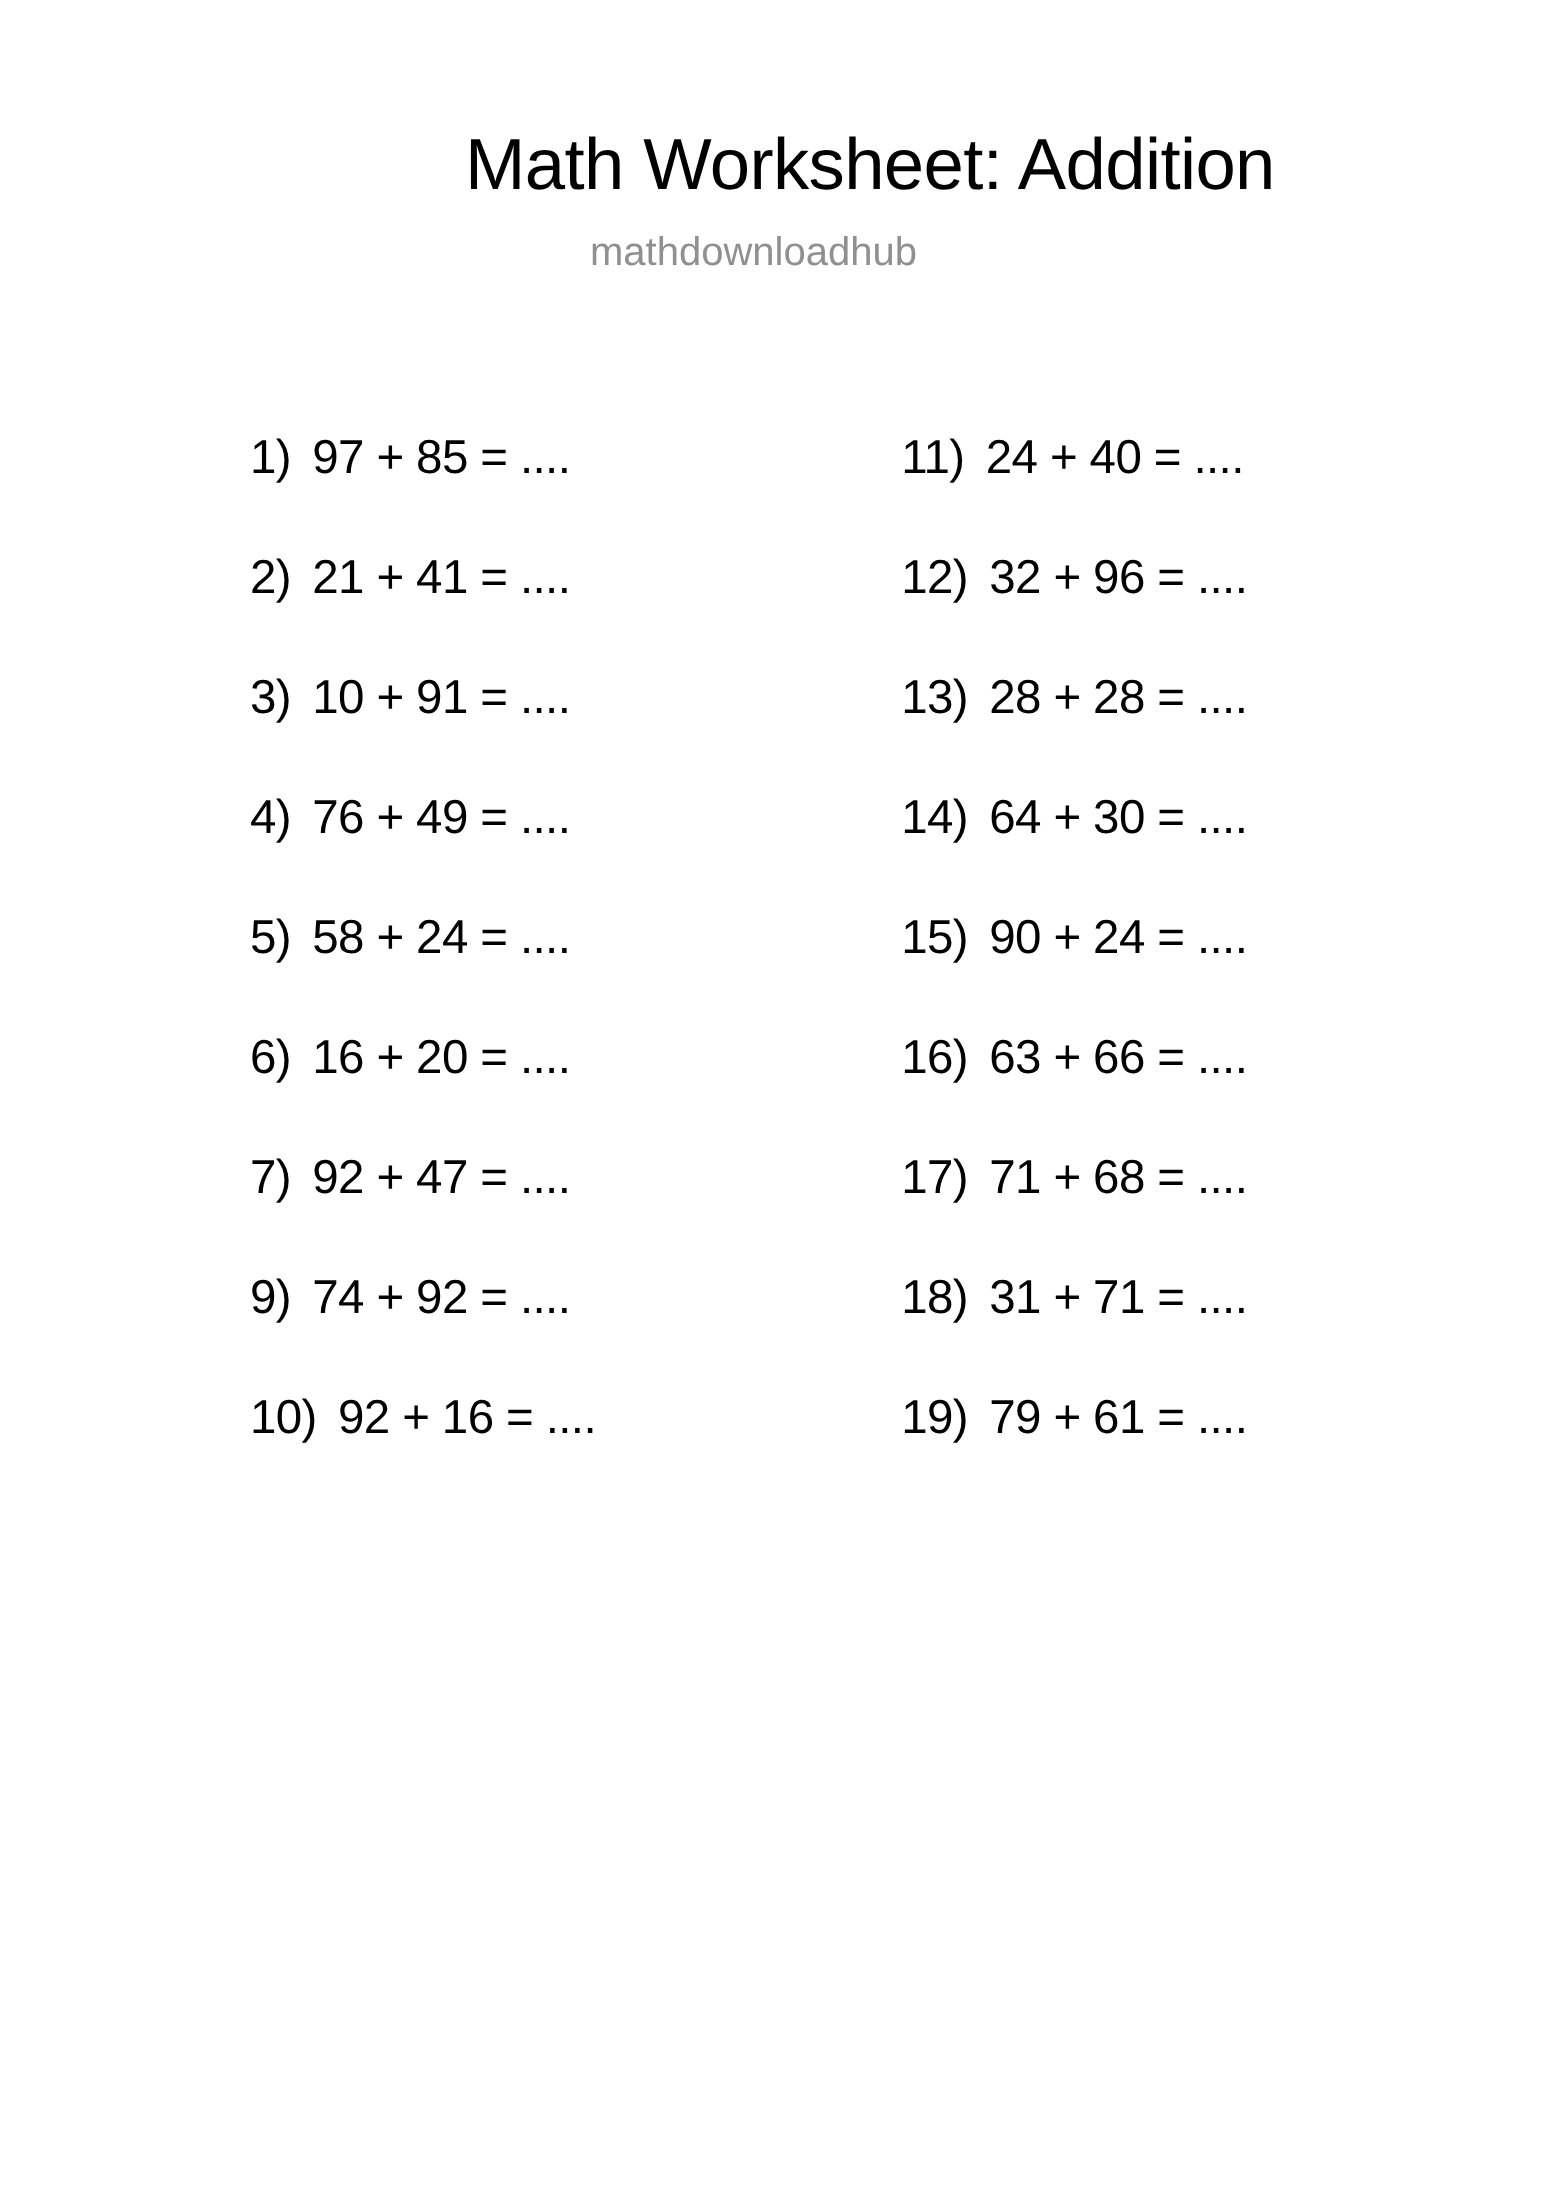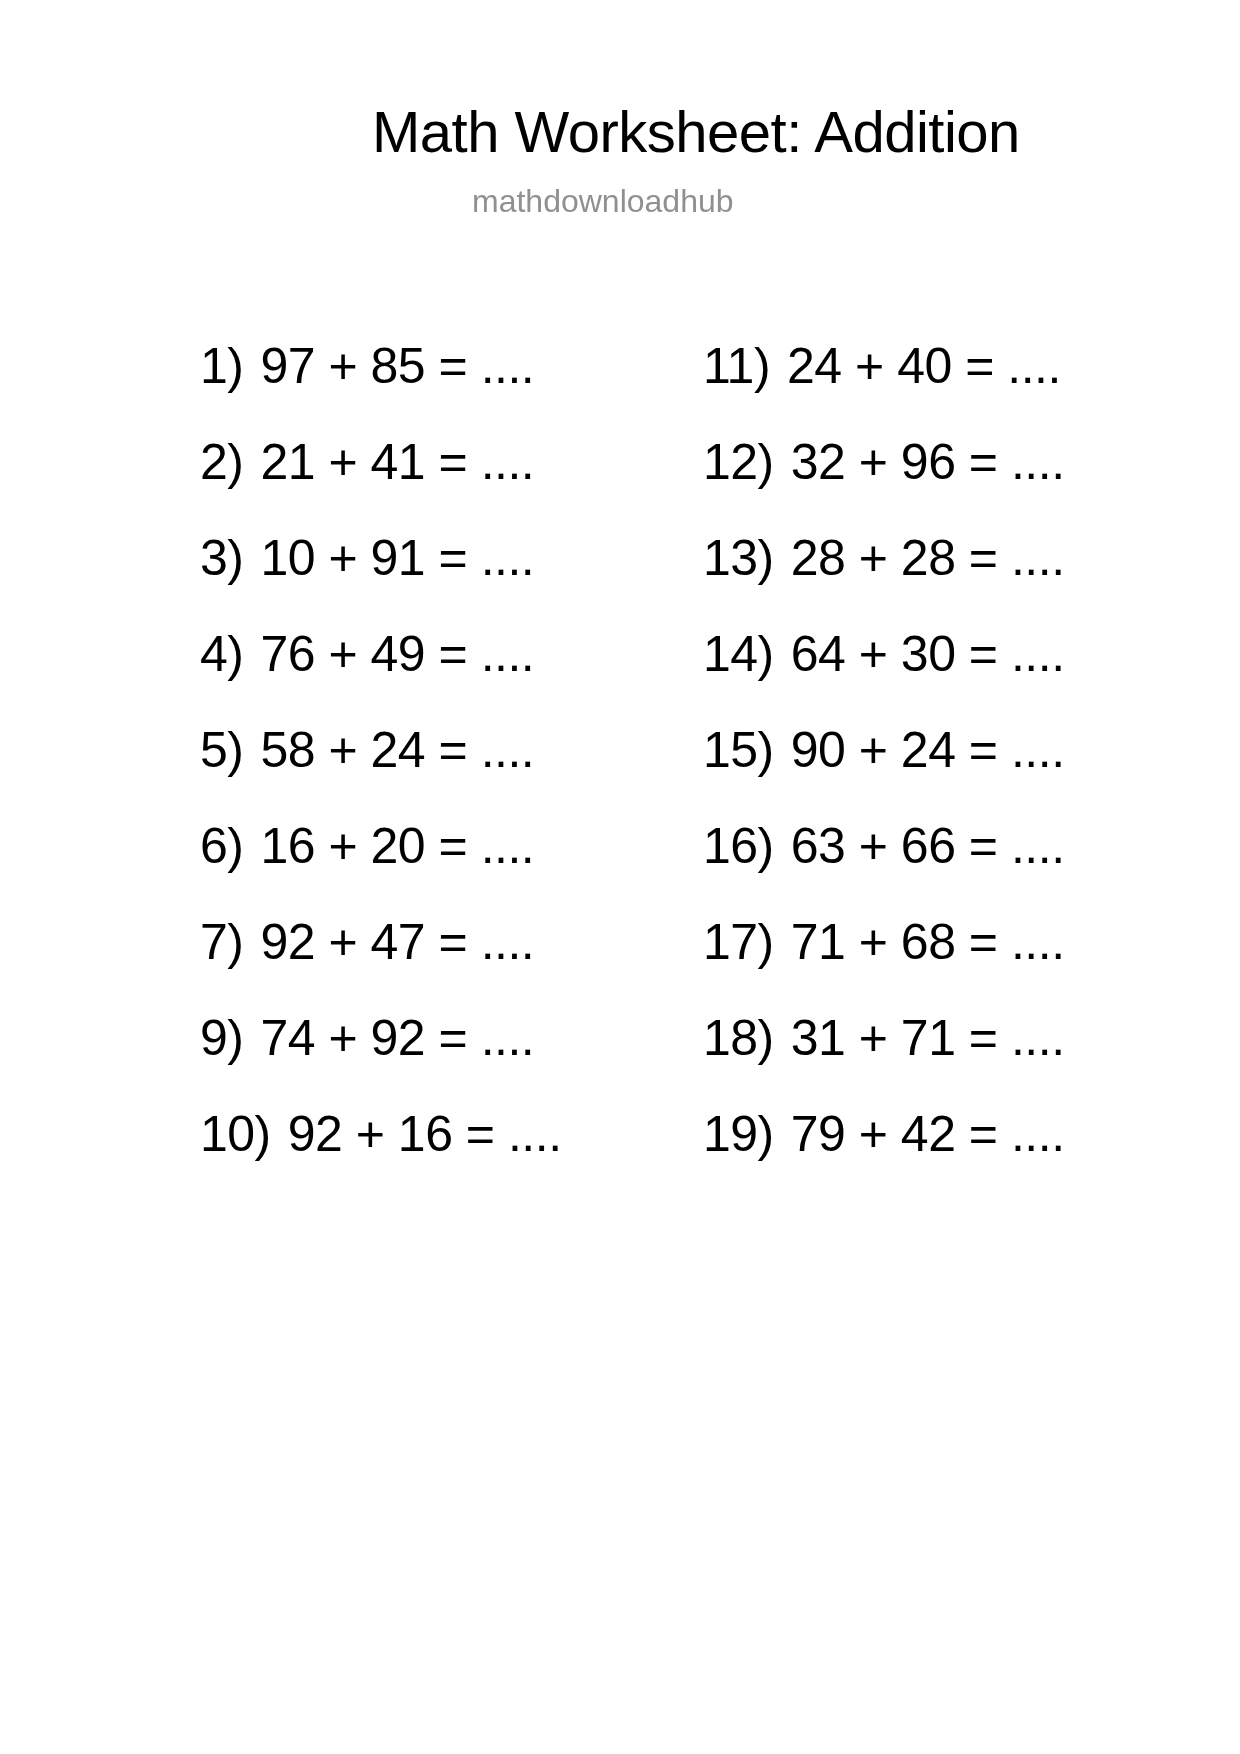--- a/index.html
+++ b/index.html
@@ -35,25 +35,25 @@
     line-height: 1.1;
     font-weight: 400;
     color: #909090;
     white-space: nowrap;
   }
   .col {
     position: absolute;
     top: 318px;
   }
   .col-left  { left: 200px; }
-  .col-right { left: 703px; }
+  .col-right { left: 721px; }
   .prow {
     height: 96px;
     line-height: 96px;
-    font-size: 50px;
+    font-size: 38px;
     white-space: nowrap;
     letter-spacing: -0.5px;
   }
   .pnum {
     display: inline-block;
     margin-right: 17px;
   }
   .pexpr {
     display: inline-block;
   }
@@ -115,17 +115,17 @@
     <div class="prow">
       <span class="pnum">16)</span><span class="pexpr">63 + 66 = ....</span>
     </div>
     <div class="prow">
       <span class="pnum">17)</span><span class="pexpr">71 + 68 = ....</span>
     </div>
     <div class="prow">
       <span class="pnum">18)</span><span class="pexpr">31 + 71 = ....</span>
     </div>
     <div class="prow">
-      <span class="pnum">19)</span><span class="pexpr">79 + 42 = ....</span>
+      <span class="pnum">19)</span><span class="pexpr">79 + 61 = ....</span>
     </div>
   </div>
 
 </div>
 
 </body></html>

